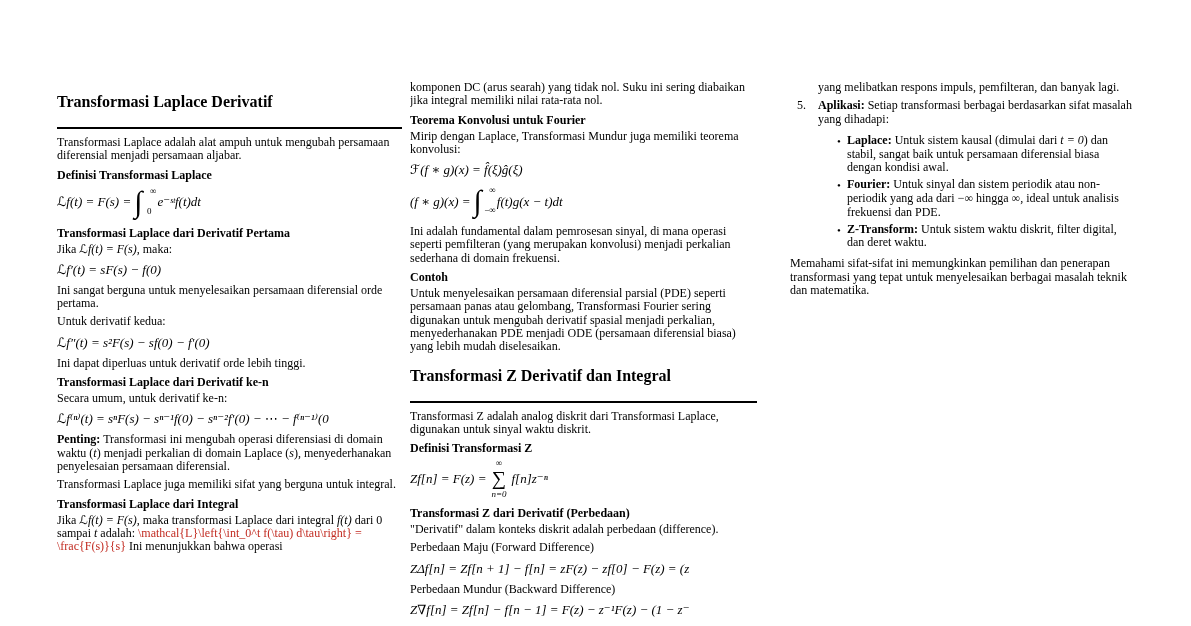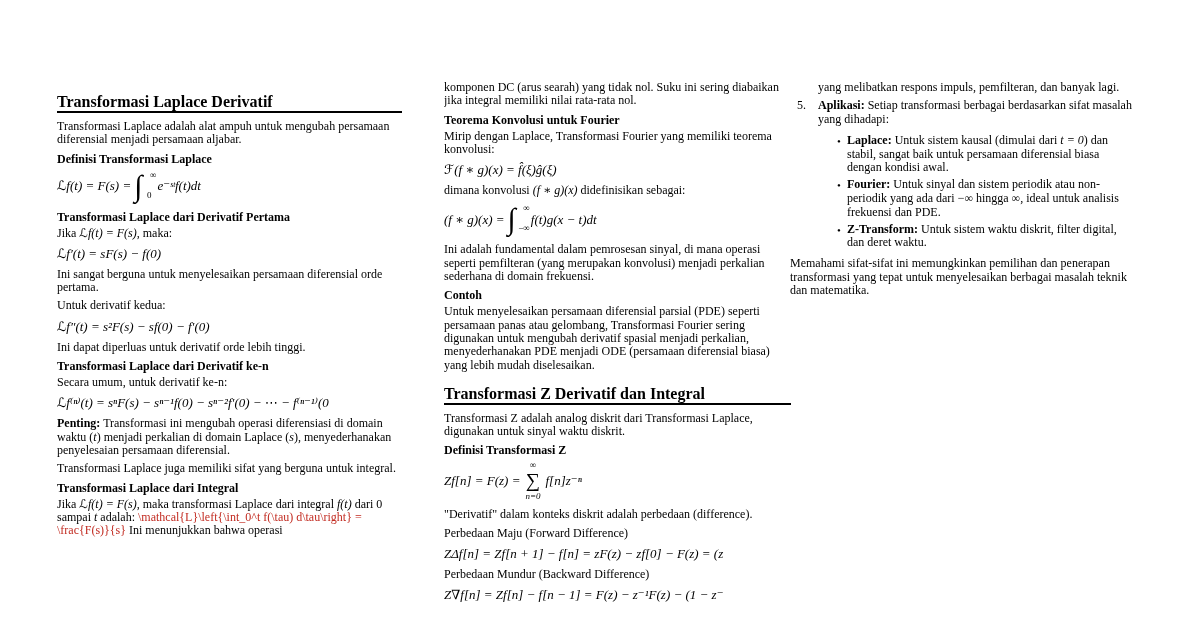--- a/index.html
+++ b/index.html
@@ -1,24 +1,24 @@
 <!DOCTYPE html>
 <html><head>
 <meta charset="utf-8">
 <style>
   html,body{margin:0;padding:0;background:#ffffff;}
   body{width:1191px;height:626px;overflow:hidden;
        font-family:"Liberation Serif","DejaVu Serif","DejaVu Sans",serif;color:#000;}
   .page{position:relative;width:1191px;height:626px;overflow:hidden;background:#fff;}
   .col{position:absolute;overflow:hidden;}
   .col1{left:57px;top:93px;width:345px;height:533px;}
-  .col2{left:444px;top:81px;width:347px;height:545px;}
+  .col2{left:410px;top:81px;width:347px;height:545px;}
   .col3{left:790px;top:81px;width:345px;height:545px;}
   h1{font-size:16px;line-height:18px;font-weight:bold;margin:13px 0 7px;
-     padding-bottom:0;border-bottom:2px solid #000;}
+     padding-bottom:16px;border-bottom:2px solid #000;}
   .col h1.first{margin-top:0;}
   h3{font-size:12px;line-height:14px;font-weight:bold;margin:1px 0 3px;}
   p{font-size:12px;line-height:13.3px;margin:0 0 5px;}
   .mi{font-style:italic;}
   .lead{font-weight:bold;}
   .code{font-style:normal;}
   .formula{font-style:italic;font-size:13px;line-height:17px;margin:1px 0 6px;white-space:nowrap;}
   .formula.display{display:flex;align-items:center;margin:1px 0 7px;}
   .intwrap{position:relative;display:inline-block;font-style:normal;padding:0 15px 0 3px;}
   .bigop-int{font-size:30px;line-height:34px;font-style:normal;}
@@ -75,23 +75,22 @@
 
     <p>Transformasi Laplace juga memiliki sifat yang berguna untuk integral.</p>
     <h3>Transformasi Laplace dari Integral</h3>
     <p><span>Jika </span><span class="mi">ℒf(t) = F(s)</span><span>, maka transformasi Laplace dari integral </span><span class="mi">f(t)</span><span> dari 0 sampai </span><span class="mi">t</span><span> adalah: </span><span class="code" id="latex-code" style="color: rgb(194, 43, 33);">\mathcal{L}\left{\int_0^t f(\tau) d\tau\right} = \frac{F(s)}{s}</span><span> Ini menunjukkan bahwa operasi</span></p>
   </section>
 
   <section class="col col2">
     <p>komponen DC (arus searah) yang tidak nol. Suku ini sering diabaikan jika integral memiliki nilai rata-rata nol.</p>
 
     <h3>Teorema Konvolusi untuk Fourier</h3>
-    <p>Mirip dengan Laplace, Transformasi Fourier yang memiliki teorema konvolusi:</p>
+    <p>Mirip dengan Laplace, Transformasi Mundur juga memiliki teorema konvolusi:</p>
     <div class="formula">ℱ(f ∗ g)(x) = f̂(ξ)ĝ(ξ)</div>
-    <p><span>dimana konvolusi </span><span class="mi">(f ∗ g)(x)</span><span> didefinisikan sebagai:</span></p>
     <div class="formula display">
       <span class="mi">(f ∗ g)(x) = </span>
       <span class="intwrap">
         <span class="bigop-int">∫</span>
         <span class="lim lim-up">∞</span>
         <span class="lim lim-lo-wide">−∞</span>
       </span>
       <span class="mi">f(t)g(x − t)dt</span>
     </div>
     <p>Ini adalah fundamental dalam pemrosesan sinyal, di mana operasi seperti pemfilteran (yang merupakan konvolusi) menjadi perkalian sederhana di domain frekuensi.</p>
@@ -105,20 +104,21 @@
     <div class="formula display">
       <span class="mi">Zf[n] = F(z) = </span>
       <span class="sumwrap">
         <span class="sum-lim">∞</span>
         <span class="bigop-sum">∑</span>
         <span class="sum-lim mi">n=0</span>
       </span>
       <span class="mi">f[n]z⁻ⁿ</span>
     </div>
 
+    <h3>Transformasi Z dari Derivatif (Perbedaan)</h3>
     <p>"Derivatif" dalam konteks diskrit adalah perbedaan (difference).</p>
     <p>Perbedaan Maju (Forward Difference)</p>
     <div class="formula">ZΔf[n] = Zf[n + 1] − f[n] = zF(z) − zf[0] − F(z) = (z</div>
     <p>Perbedaan Mundur (Backward Difference)</p>
     <div class="formula">Z∇f[n] = Zf[n] − f[n − 1] = F(z) − z⁻¹F(z) − (1 − z⁻</div>
   </section>
 
   <section class="col col3">
     <p class="cont-indent">yang melibatkan respons impuls, pemfilteran, dan banyak lagi.</p>
 

